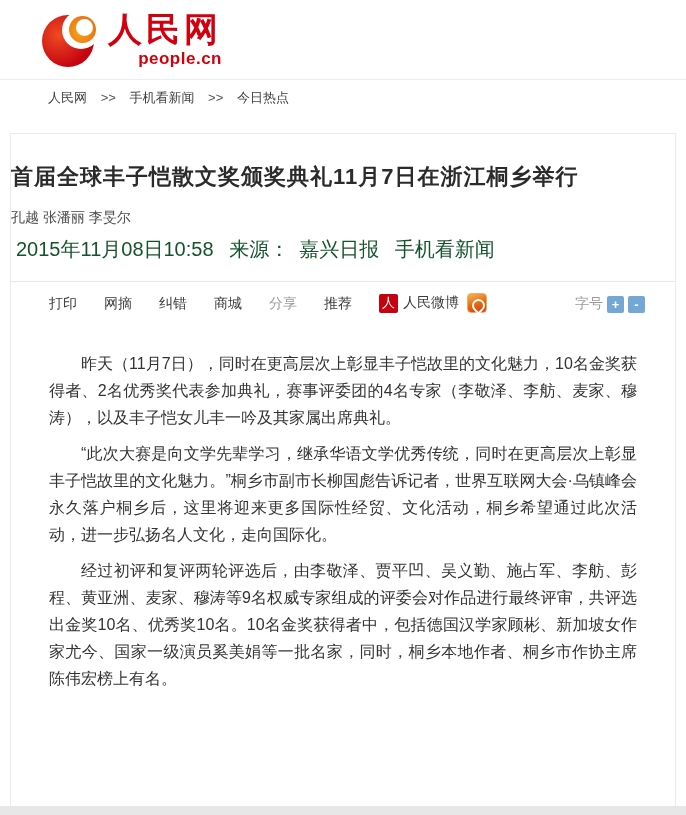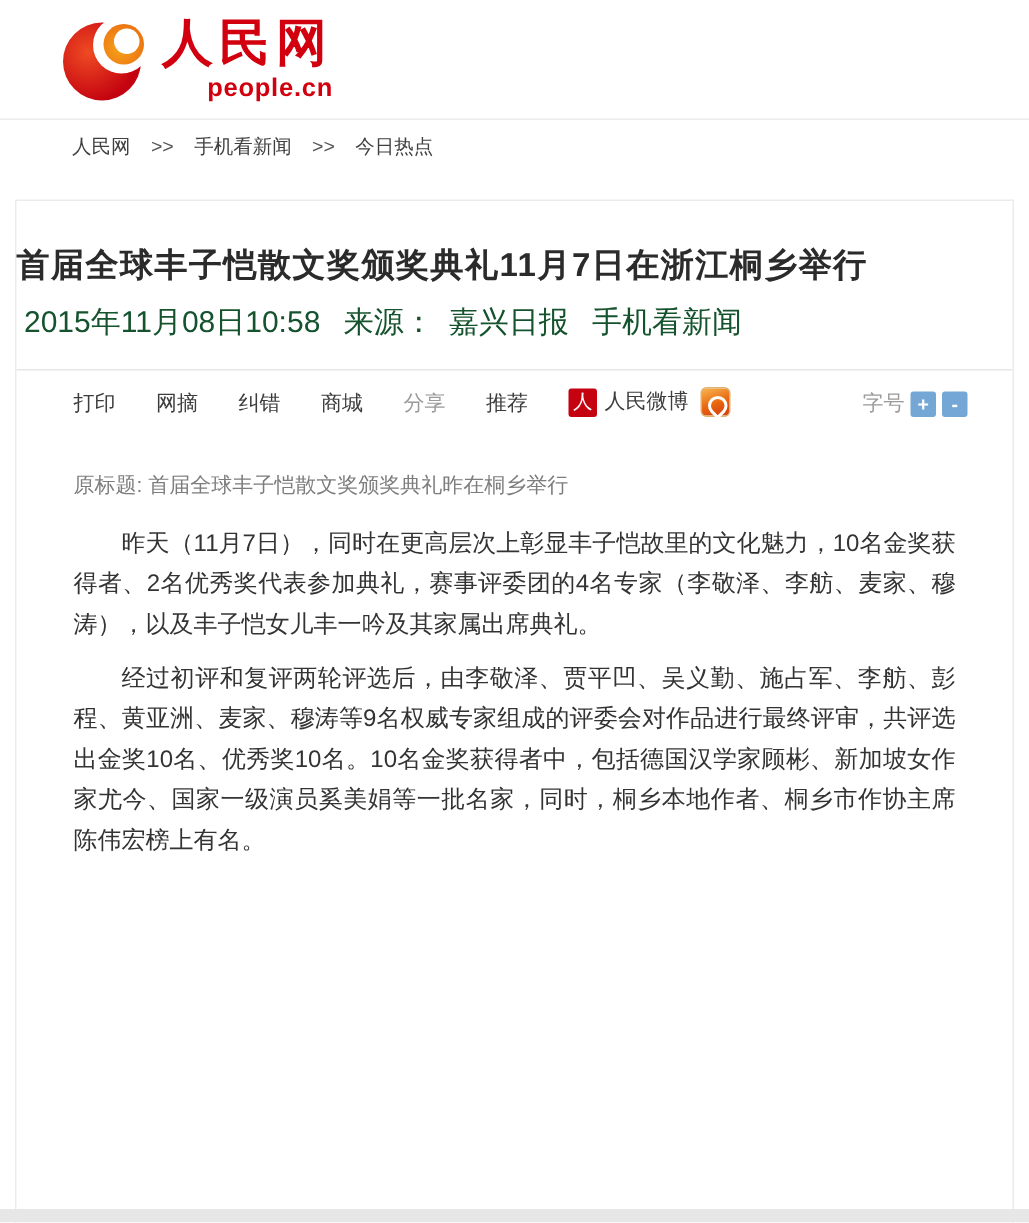--- a/index.html
+++ b/index.html
@@ -87,20 +87,21 @@
   <span class="crumb-sep">&gt;&gt;</span>
   <span class="crumb">手机看新闻</span>
   <span class="crumb-sep">&gt;&gt;</span>
   <span class="crumb">今日热点</span>
 </div>
 
 <div class="article-box">
 
   <div class="article-head">
     <div class="article-title">首届全球丰子恺散文奖颁奖典礼11月7日在浙江桐乡举行</div>
+    <div class="article-authors">孔越 张潘丽 李旻尔</div>
     <div class="article-meta">
       <span>2015年11月08日10:58</span>
       <span>来源：</span><span>嘉兴日报</span>
       <span class="meta-mobile">手机看新闻</span>
     </div>
   </div>
 
   <div class="toolbar">
     <span class="tool-item">打印</span>
     <span class="tool-item">网摘</span>
@@ -114,20 +115,20 @@
       <span class="sina-weibo-icon"></span>
     </span>
     <span class="fontsize-group">
       <span>字号</span>
       <span class="fs-btn">+</span>
       <span class="fs-btn">-</span>
     </span>
   </div>
 
   <div class="article-body">
-    <div class="original-title">原标题: 首届全球丰子恺散文奖颁奖典礼昨在桐乡举行</div>
     <p>昨天（11月7日），同时在更高层次上彰显丰子恺故里的文化魅力，10名金奖获得者、2名优秀奖代表参加典礼，赛事评委团的4名专家（李敬泽、李舫、麦家、穆涛），以及丰子恺女儿丰一吟及其家属出席典礼。</p>
+    <p>“此次大赛是向文学先辈学习，继承华语文学优秀传统，同时在更高层次上彰显丰子恺故里的文化魅力。”桐乡市副市长柳国彪告诉记者，世界互联网大会·乌镇峰会永久落户桐乡后，这里将迎来更多国际性经贸、文化活动，桐乡希望通过此次活动，进一步弘扬名人文化，走向国际化。</p>
     <p>经过初评和复评两轮评选后，由李敬泽、贾平凹、吴义勤、施占军、李舫、彭程、黄亚洲、麦家、穆涛等9名权威专家组成的评委会对作品进行最终评审，共评选出金奖10名、优秀奖10名。10名金奖获得者中，包括德国汉学家顾彬、新加坡女作家尤今、国家一级演员奚美娟等一批名家，同时，桐乡本地作者、桐乡市作协主席陈伟宏榜上有名。</p>
 
   </div>
 </div>
 
 <div class="footer-strip"></div>
 
 </body></html>

